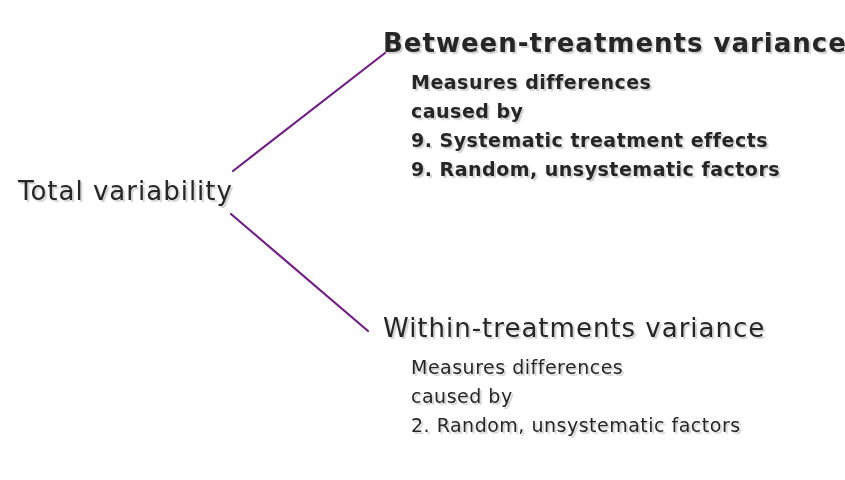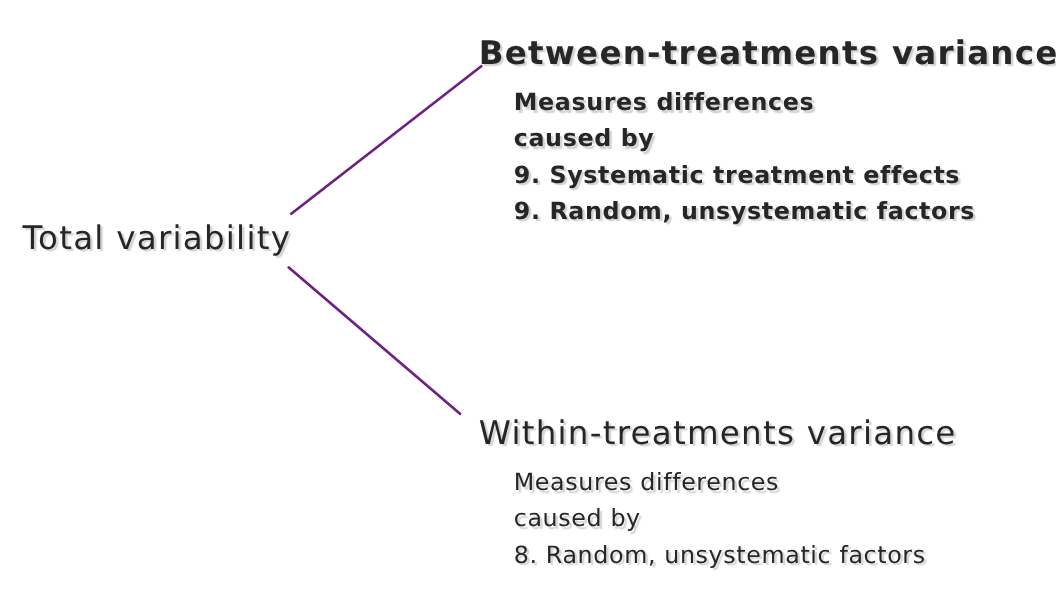--- a/index.html
+++ b/index.html
@@ -36,21 +36,21 @@
   }
   .connectors line {
     stroke-width: 2.2px;
     stroke-linecap: round;
   }
   .branch {
     position: absolute;
     left: 383px;
   }
   .branch-top { top: 27px; font-weight: bold; }
-  .branch-bottom { top: 331px; }
+  .branch-bottom { top: 312px; }
   .branch-title {
     font-size: 26px;
     letter-spacing: 1px;
     line-height: 32px;
   }
   .branch-body {
     margin-left: 28px;
     margin-top: 9px;
     font-size: 19px;
     letter-spacing: 0.5px;
@@ -77,17 +77,17 @@
       <div class="txt">9. Systematic treatment effects</div>
       <div class="txt">9. Random, unsystematic factors</div>
     </div>
   </div>
 
   <div class="branch branch-bottom">
     <div class="branch-title txt">Within-treatments variance</div>
     <div class="branch-body">
       <div class="txt">Measures differences</div>
       <div class="txt">caused by</div>
-      <div class="txt">8. Random, unsystematic factors</div>
+      <div class="txt">2. Random, unsystematic factors</div>
     </div>
   </div>
 
 </div>
 
 </body></html>

